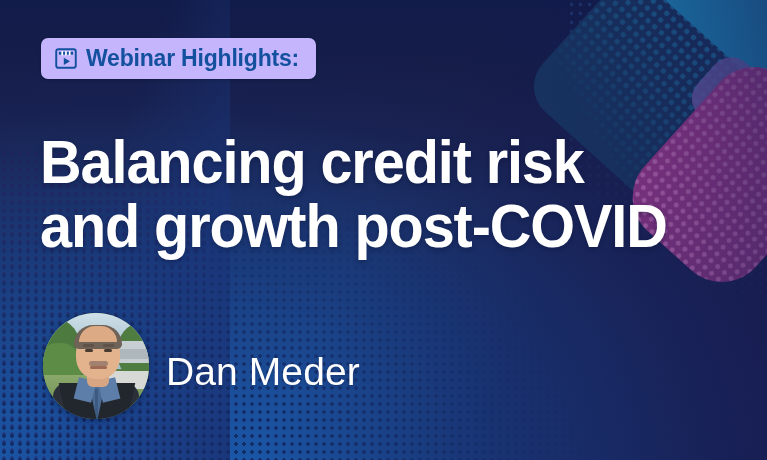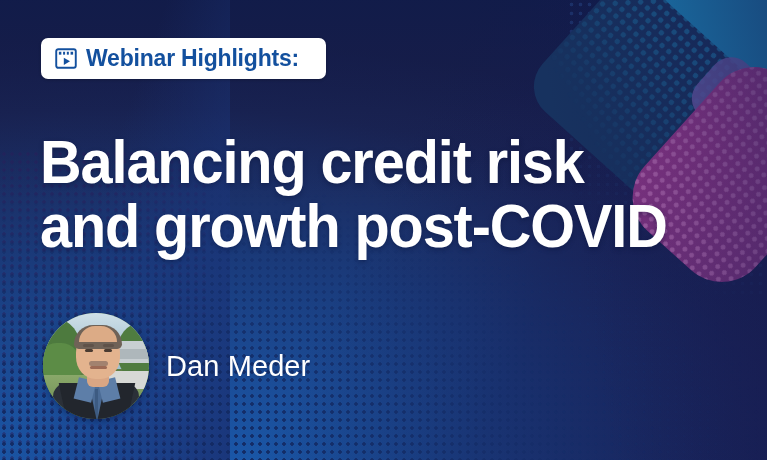--- a/index.html
+++ b/index.html
@@ -102,22 +102,22 @@
   }
   #right-vignette{
     position:absolute;right:0;top:0;width:300px;height:460px;
     background:linear-gradient(260deg, rgba(22,28,80,.55) 0%, rgba(22,28,80,0) 62%);
   }
 
   
   #badge{
     position:absolute;left:41px;top:38px;height:41px;
     display:flex;align-items:center;gap:9px;
-    padding:0 27px 0 14px;
-    background:#ffffff;border-radius:7px;
+    padding:0 17px 0 14px;
+    background:#c4b5fd;border-radius:7px;
     box-shadow:0 1px 3px rgba(0,0,0,.22);
   }
   #badge-label{
     color:#13509e;font-size:23px;font-weight:bold;
     letter-spacing:-.2px;line-height:1;white-space:nowrap;
   }
   #film-icon{width:22px;height:21px;display:block;flex:0 0 auto;}
 
   
   #headline{
@@ -160,21 +160,21 @@
   #av-jacket{left:10px;top:70px;width:86px;height:40px;background:#2b3038;border-radius:14px 14px 0 0;}
   #av-jacket-l{left:20px;top:70px;width:30px;height:40px;background:#22262d;transform:skewX(12deg);}
   #av-jacket-r{left:58px;top:70px;width:30px;height:40px;background:#22262d;transform:skewX(-12deg);}
   #av-shirt{left:38px;top:68px;width:32px;height:42px;background:#4b6b95;clip-path:polygon(22% 0,78% 0,100% 100%,0 100%);}
   #av-collar-l{left:33px;top:66px;width:18px;height:22px;background:#5d7ea8;transform:rotate(14deg);}
   #av-collar-r{left:57px;top:66px;width:18px;height:22px;background:#5d7ea8;transform:rotate(-14deg);}
   #av-placket{left:52px;top:76px;width:3px;height:34px;background:#3d5b82;}
 
   #speaker-name{
     position:absolute;left:166px;top:352px;
-    color:#ffffff;font-size:29px;line-height:1;
+    color:#ffffff;font-size:39px;line-height:1;
     font-weight:normal;letter-spacing:.1px;
     text-shadow:0 1px 3px rgba(8,16,50,.3);
   }
 </style>
 </head>
 <body>
 
 <div id="banner">
 
   <div class="layer" id="bg-base"></div>

